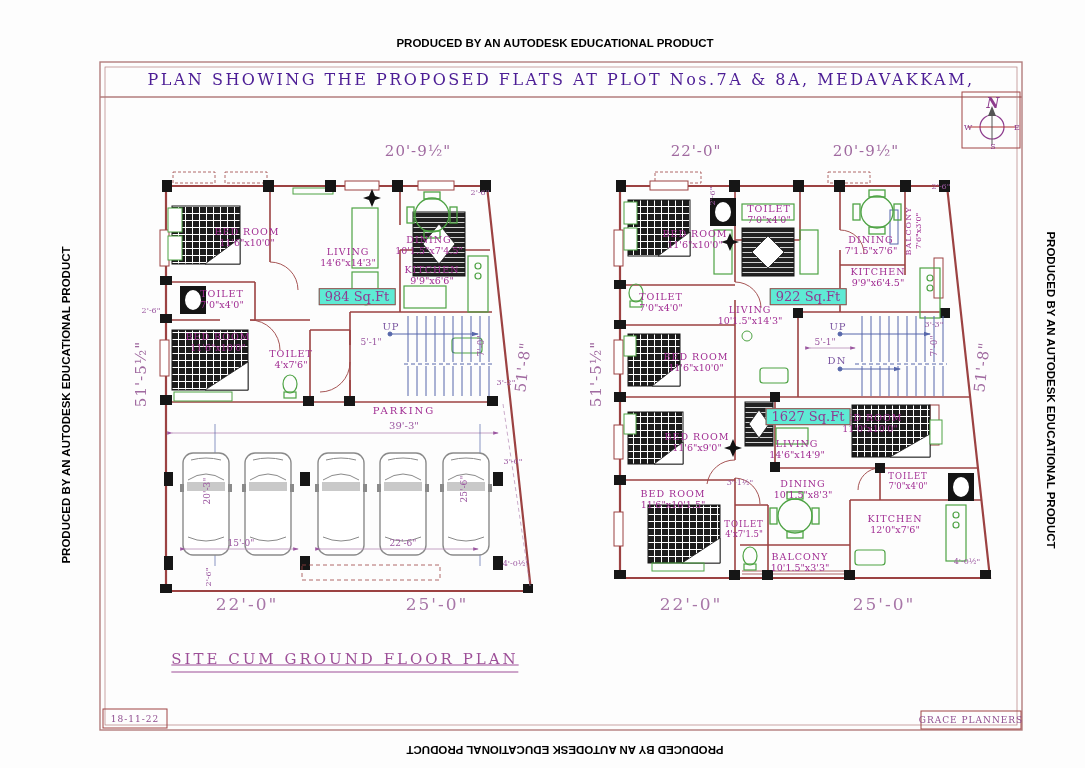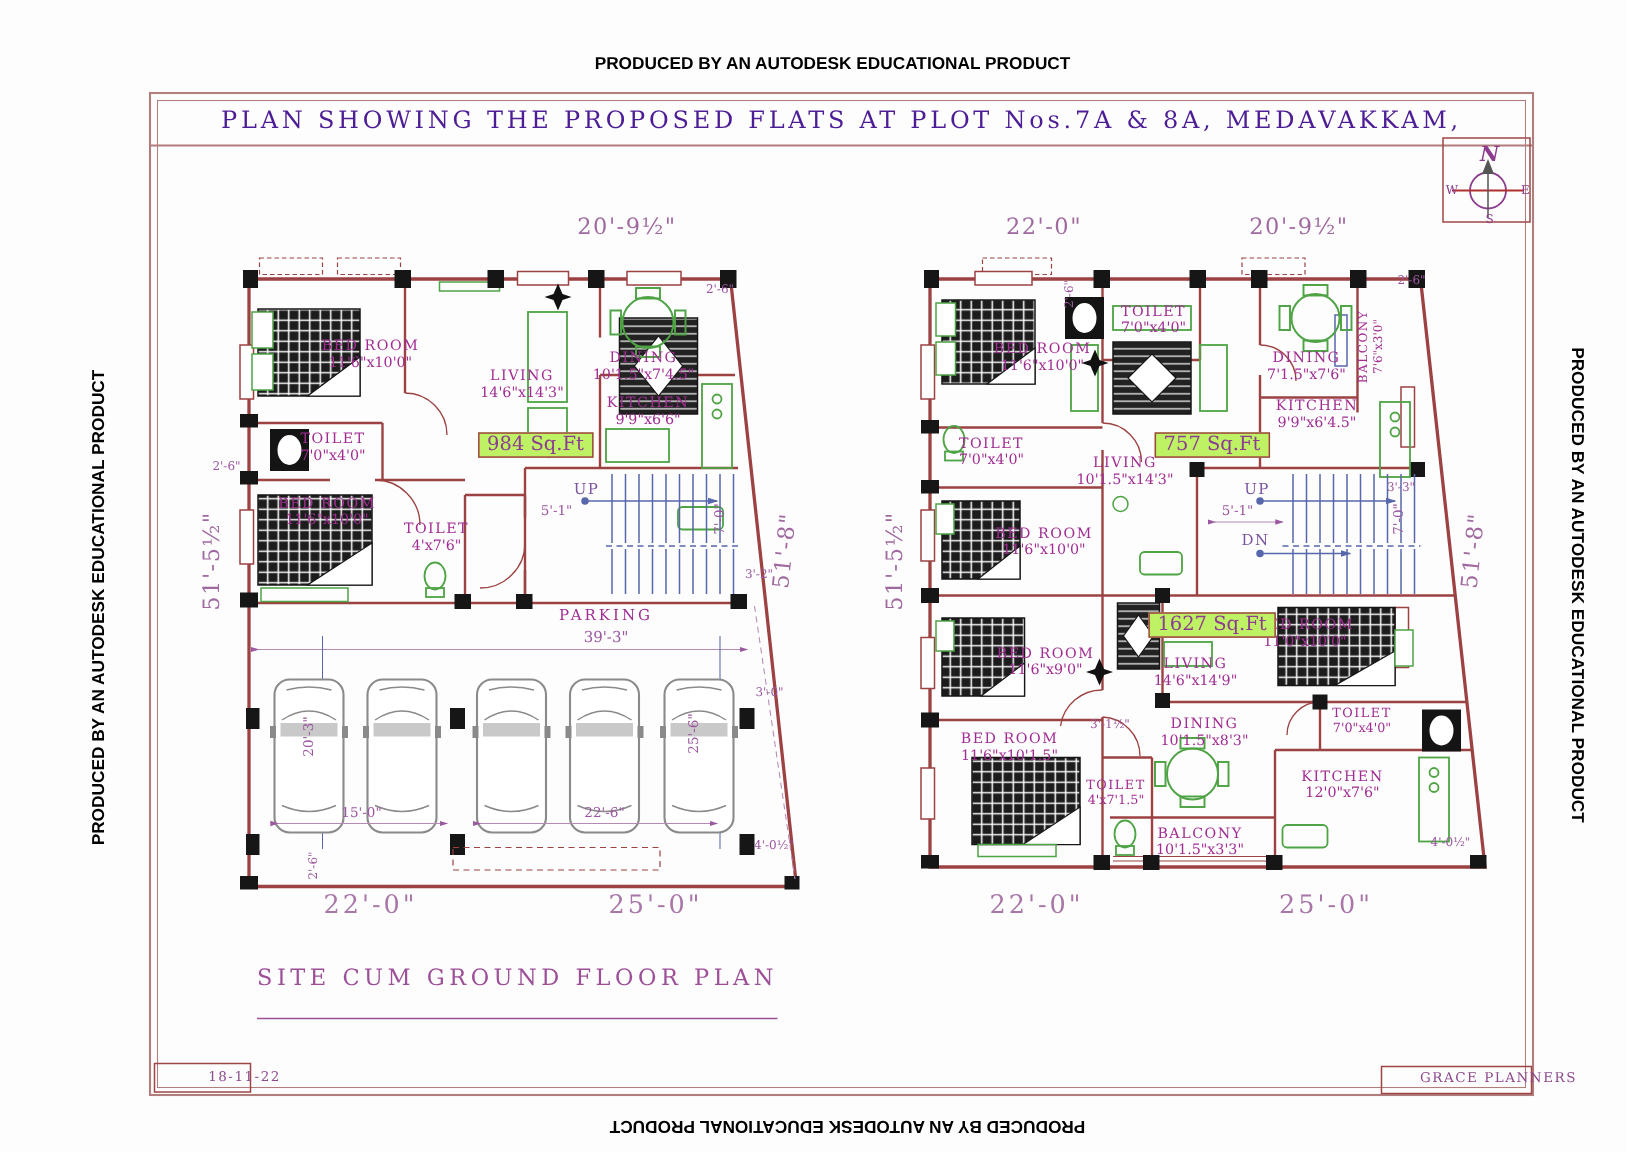--- a/index.html
+++ b/index.html
@@ -10,25 +10,25 @@
   .lbl{position:absolute;transform:translate(-50%,-50%);text-align:center;line-height:1.2;
        white-space:nowrap;color:#a12d93;font-size:9.5px;}
   .lbl .nm{display:block;letter-spacing:1px;}
   .lbl .sz{display:block;}
   .dim{color:#9b57a0;font-size:9px;}
   .dim8{color:#9b57a0;font-size:8px;}
   .rot{transform:translate(-50%,-50%) rotate(-90deg);}
   .rotsl{transform:translate(-50%,-50%) rotate(-84deg);}
   .top{font-size:15px;letter-spacing:1px;color:#a06aa0;}
   .big{font-size:17px;letter-spacing:2px;color:#a877a8;}
-  .areabox{font-size:13px;color:#8e3b92;border:1.2px solid #a04545;padding:0 5px;background:#bef264;}
+  .areabox{font-size:13px;color:#8e3b92;border:1.2px solid #a04545;padding:0 5px;background:#5eead4;}
   .caption{font-size:15px;letter-spacing:3px;color:#9d4f98;border-bottom:1px solid #9d4f98;
-           padding-bottom:18px;}
+           padding-bottom:4px;text-decoration:underline;}
   .title{font-size:16px;letter-spacing:2.5px;color:#4c1d95;}
-  .stamp{font-size:9px;color:#8d4a8d;letter-spacing:1px;margin-left:28px;}
+  .stamp{font-size:9px;color:#8d4a8d;letter-spacing:1px;}
   .cmp{position:absolute;transform:translate(-50%,-50%);color:#8d3c8d;}
   .updn{color:#7a55a0;font-size:10px;letter-spacing:1px;}
 </style>
 </head>
 <body>
 
 <div id="stage">
 
   <svg width="1085" height="768" viewBox="0 0 1085 768" style="position:absolute;left:0;top:0">
     <defs>
@@ -435,21 +435,21 @@
     </div>
   <div class="lbl" style="left:661px;top:302px">
     <span class="nm">TOILET</span>
     <span class="sz">7'0"x4'0"</span>
     </div>
   <div class="lbl" style="left:750px;top:315px">
     <span class="nm">LIVING</span>
     <span class="sz">10'1.5"x14'3"</span>
     </div>
   <div class="lbl" style="left:808px;top:297px">
-    <span class="areabox">757 Sq.Ft</span></div>
+    <span class="areabox">922 Sq.Ft</span></div>
   <div class="lbl" style="left:696px;top:362px">
     <span class="nm">BED ROOM</span>
     <span class="sz">11'6"x10'0"</span>
     </div>
   <div class="lbl" style="left:697px;top:442px">
     <span class="nm">BED ROOM</span>
     <span class="sz">11'6"x9'0"</span>
     </div>
   <div class="lbl" style="left:870px;top:423px">
     <span class="nm">BED ROOM</span>

